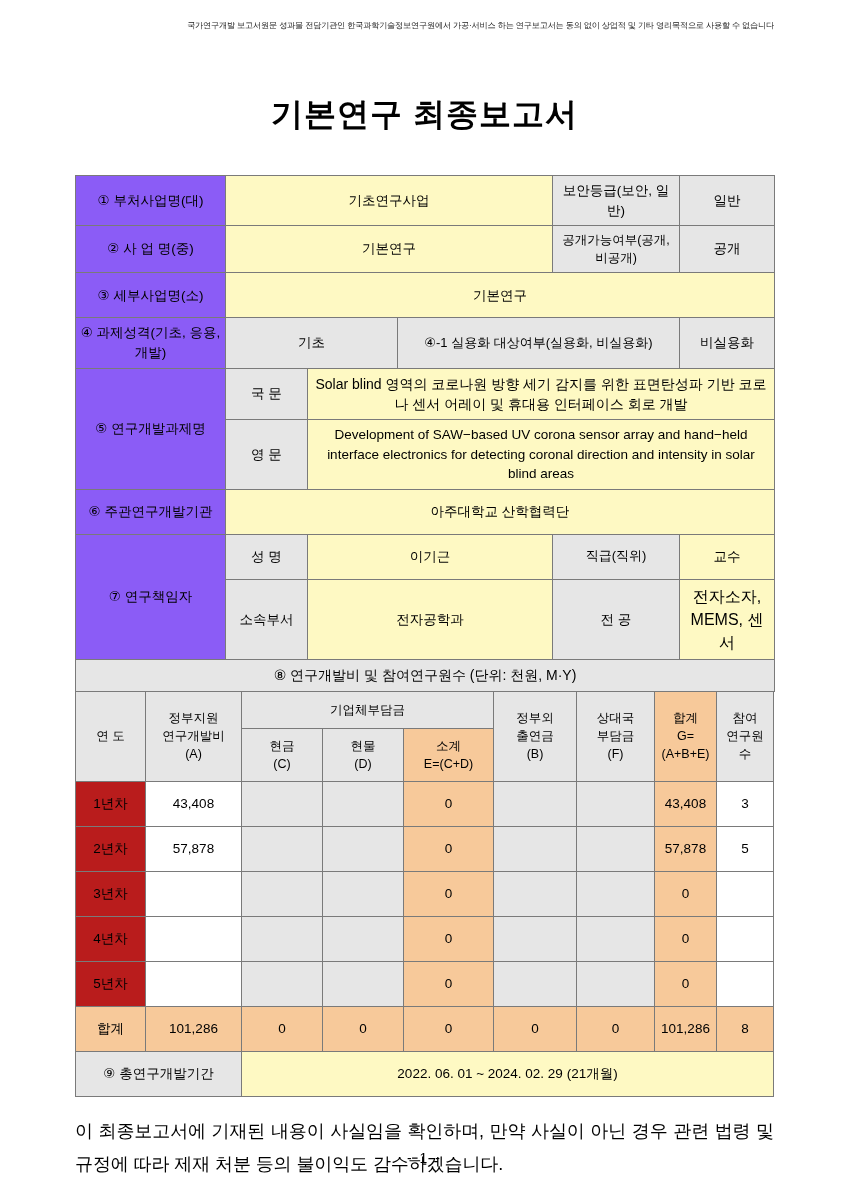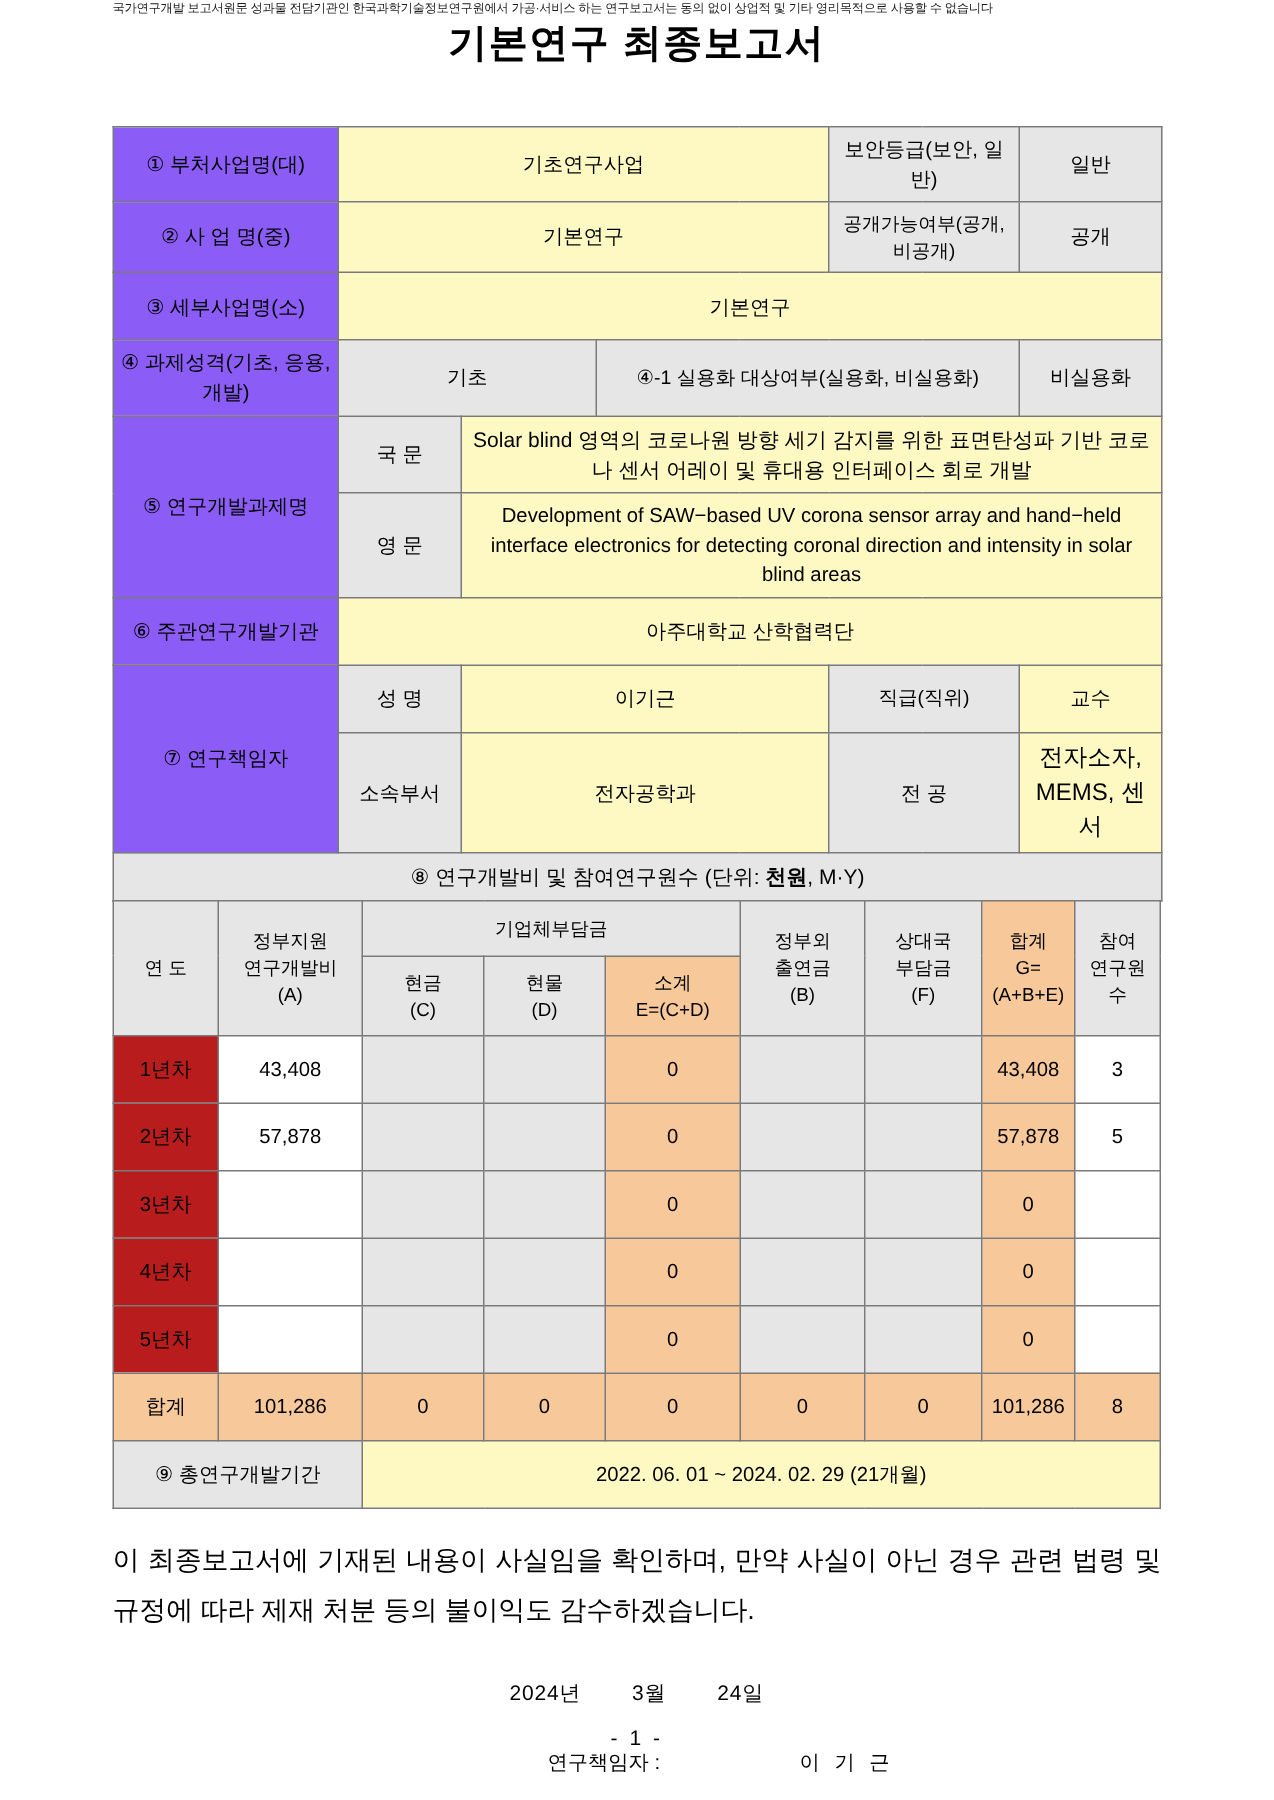--- a/index.html
+++ b/index.html
@@ -17,30 +17,32 @@
   }
   .page {
     width: 849px;
     height: 1200px;
     box-sizing: border-box;
     padding: 0 75px;
     position: relative;
   }
   .legal-header {
     font-size: 8.2px;
-    text-align: left;
+    text-align: right;
     color: #1a1a1a;
     letter-spacing: -0.2px;
+    padding-top: 20px;
     white-space: nowrap;
   }
   .doc-title {
     text-align: center;
-    font-size: 26px;
+    font-size: 32px;
     font-weight: bold;
     letter-spacing: 1px;
+    margin-top: 62px;
     margin-bottom: 0;
   }
 
   table.main {
     width: 699px;
     border-collapse: collapse;
     margin-top: 38px;
     table-layout: fixed;
     font-size: 13.5px;
   }
@@ -67,21 +69,21 @@
   .title-ko { font-size: 14px; line-height: 1.6; padding: 8px 10px; }
   .title-en { font-size: 13.5px; line-height: 1.62; padding: 8px 10px; }
 
   
   .budget-title {
     background: #e6e6e6;
     font-size: 14px;
     text-align: center;
     padding: 8px 0;
   }
-  .budget-title b { font-weight: bold; text-align: right; }
+  .budget-title b { font-weight: normal; text-align: right; }
 
   td.hd {
     background: #e6e6e6;
     font-size: 12.5px;
     line-height: 1.3;
   }
   td.hd-or {
     background: #f7c99a;
     font-size: 12.5px;
     line-height: 1.3;

